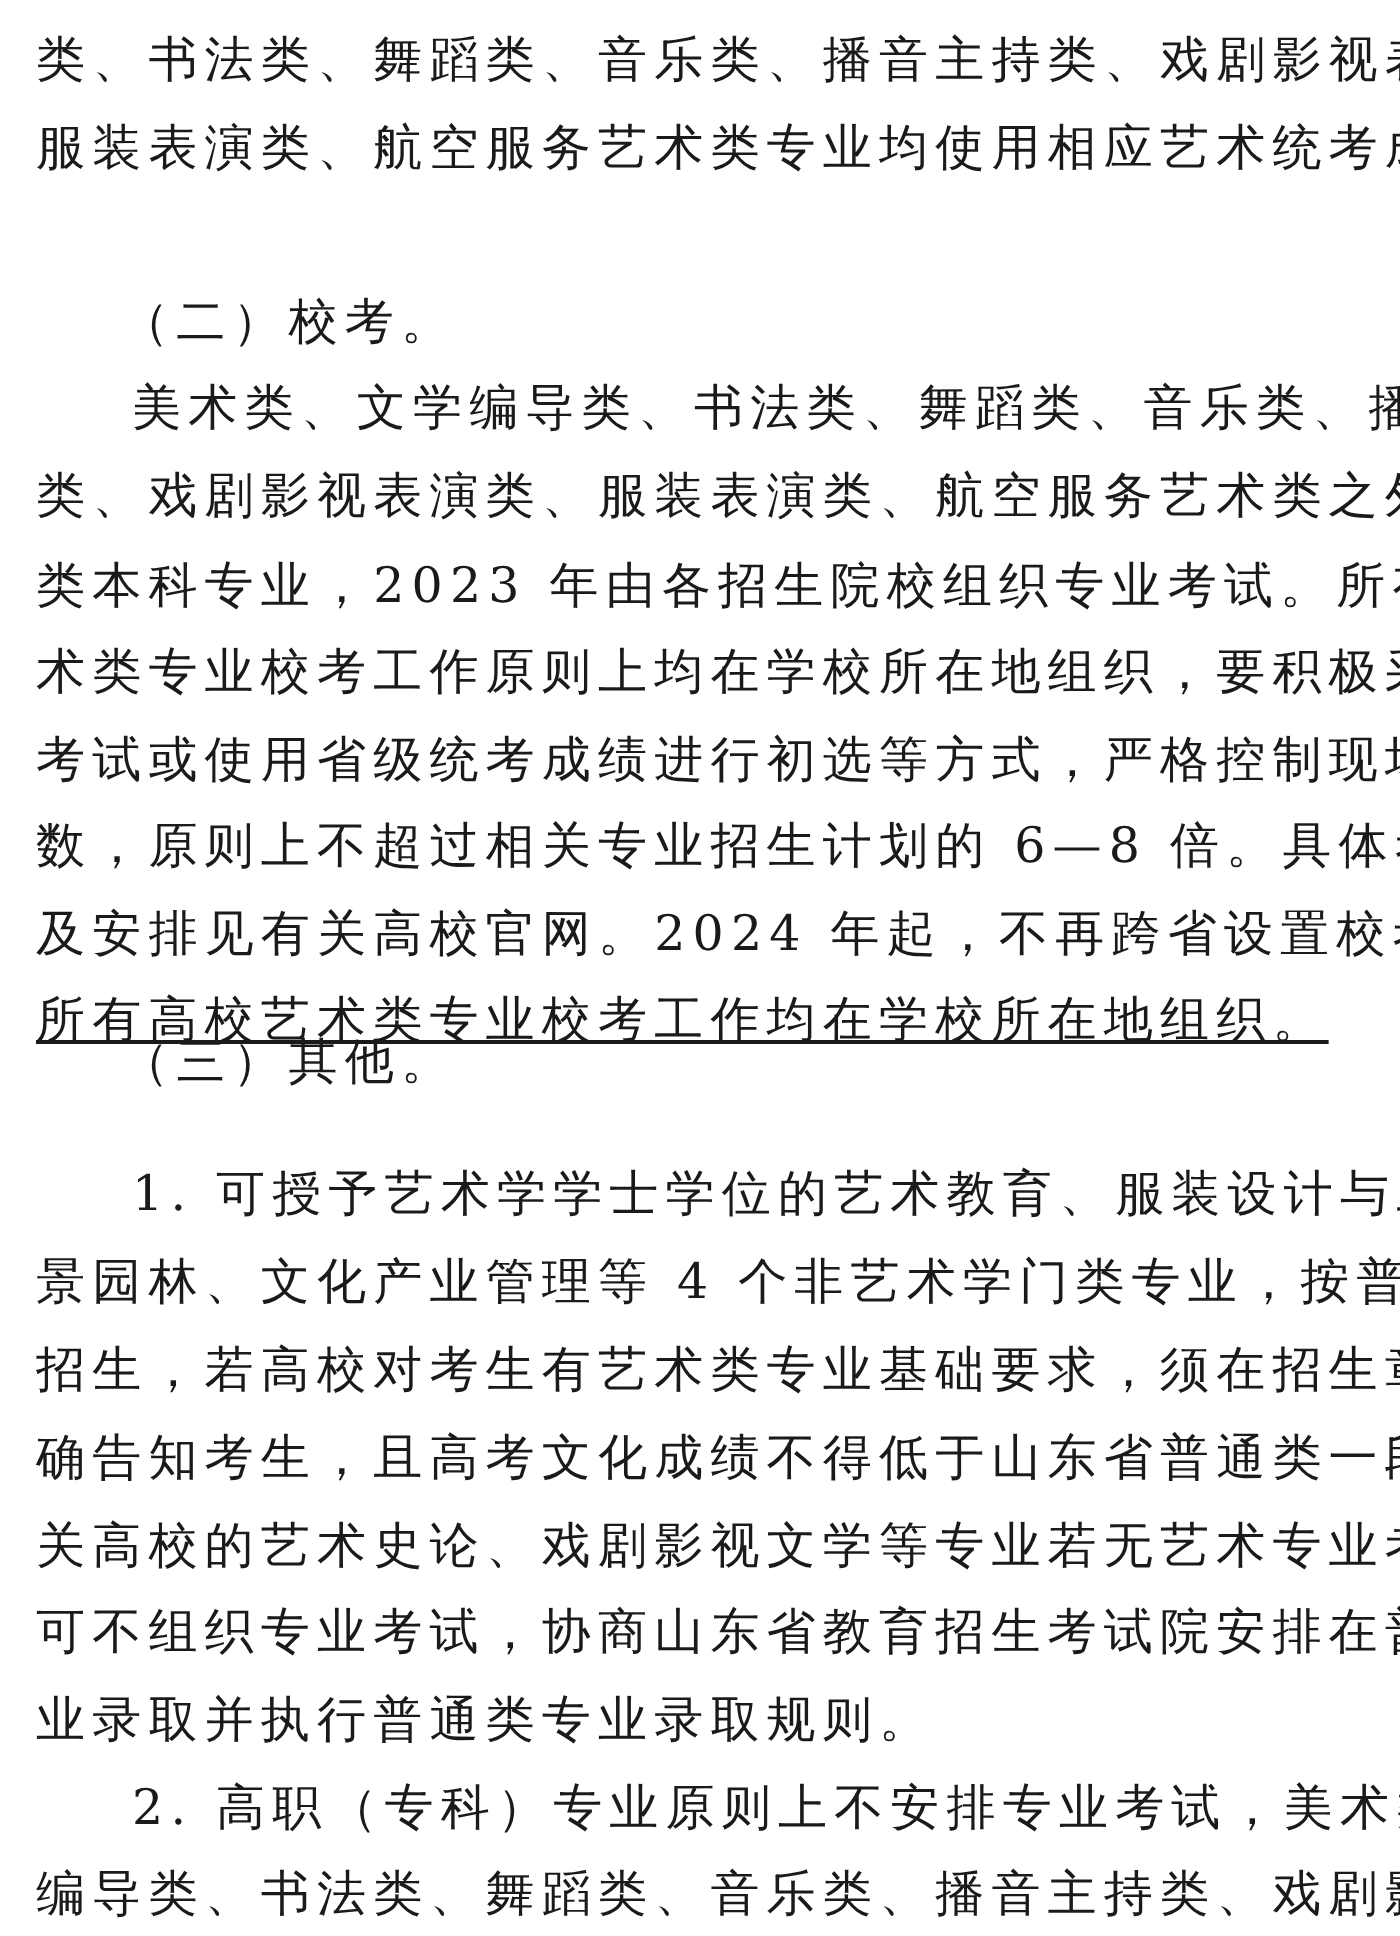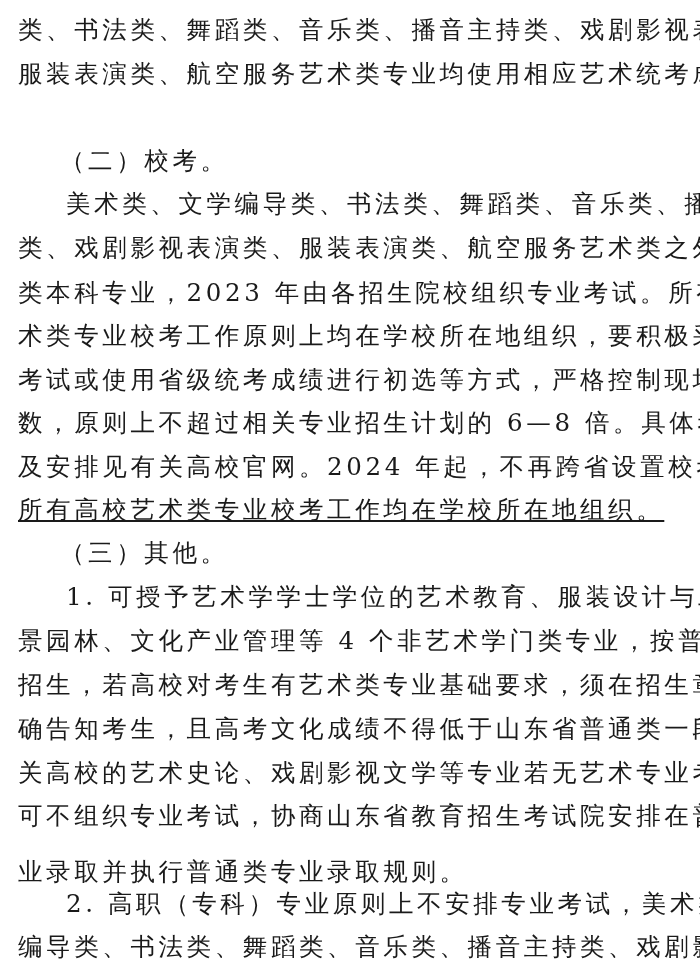--- a/index.html
+++ b/index.html
@@ -59,26 +59,26 @@
 
   <div class="line indent" style="top:184px;">美术类、文学编导类、书法类、舞蹈类、音乐类、播音主持</div>
   <div class="line" style="top:228px;">类、戏剧影视表演类、服装表演类、航空服务艺术类之外的艺术</div>
   <div class="line" style="top:273px;">类本科专业，2023 年由各招生院校组织专业考试。所有高校艺</div>
   <div class="line" style="top:316px;">术类专业校考工作原则上均在学校所在地组织，要积极采取线上</div>
   <div class="line" style="top:360px;">考试或使用省级统考成绩进行初选等方式，严格控制现场校考人</div>
   <div class="line" style="top:403px;">数，原则上不超过相关专业招生计划的 6—8 倍。具体考试时间</div>
   <div class="line" style="top:447px;">及安排见有关高校官网。2024 年起，不再跨省设置校考考点，</div>
   <div class="line last" style="top:490px;text-decoration:underline;">所有高校艺术类专业校考工作均在学校所在地组织。</div>
 
-  <div class="line heading" style="top:533px; left:60px;">（三）其他。</div>
+  <div class="line heading" style="top:511px; left:60px;">（三）其他。</div>
 
   <div class="line indent" style="top:577px;">1. 可授予艺术学学士学位的艺术教育、服装设计与工程、风</div>
   <div class="line" style="top:621px;">景园林、文化产业管理等 4 个非艺术学门类专业，按普通类专业</div>
   <div class="line" style="top:665px;">招生，若高校对考生有艺术类专业基础要求，须在招生章程中明</div>
   <div class="line" style="top:709px;">确告知考生，且高考文化成绩不得低于山东省普通类一段线。有</div>
   <div class="line" style="top:753px;">关高校的艺术史论、戏剧影视文学等专业若无艺术专业考核要求，</div>
   <div class="line" style="top:796px;">可不组织专业考试，协商山东省教育招生考试院安排在普通类专</div>
-  <div class="line last" style="top:840px;margin-top:12px;">业录取并执行普通类专业录取规则。</div>
+  <div class="line last" style="top:840px;">业录取并执行普通类专业录取规则。</div>
 
   <div class="line indent" style="top:884px;">2. 高职（专科）专业原则上不安排专业考试，美术类、文学</div>
   <div class="line" style="top:927px;">编导类、书法类、舞蹈类、音乐类、播音主持类、戏剧影视表演</div>
 
 </div>
 
 </body></html>

